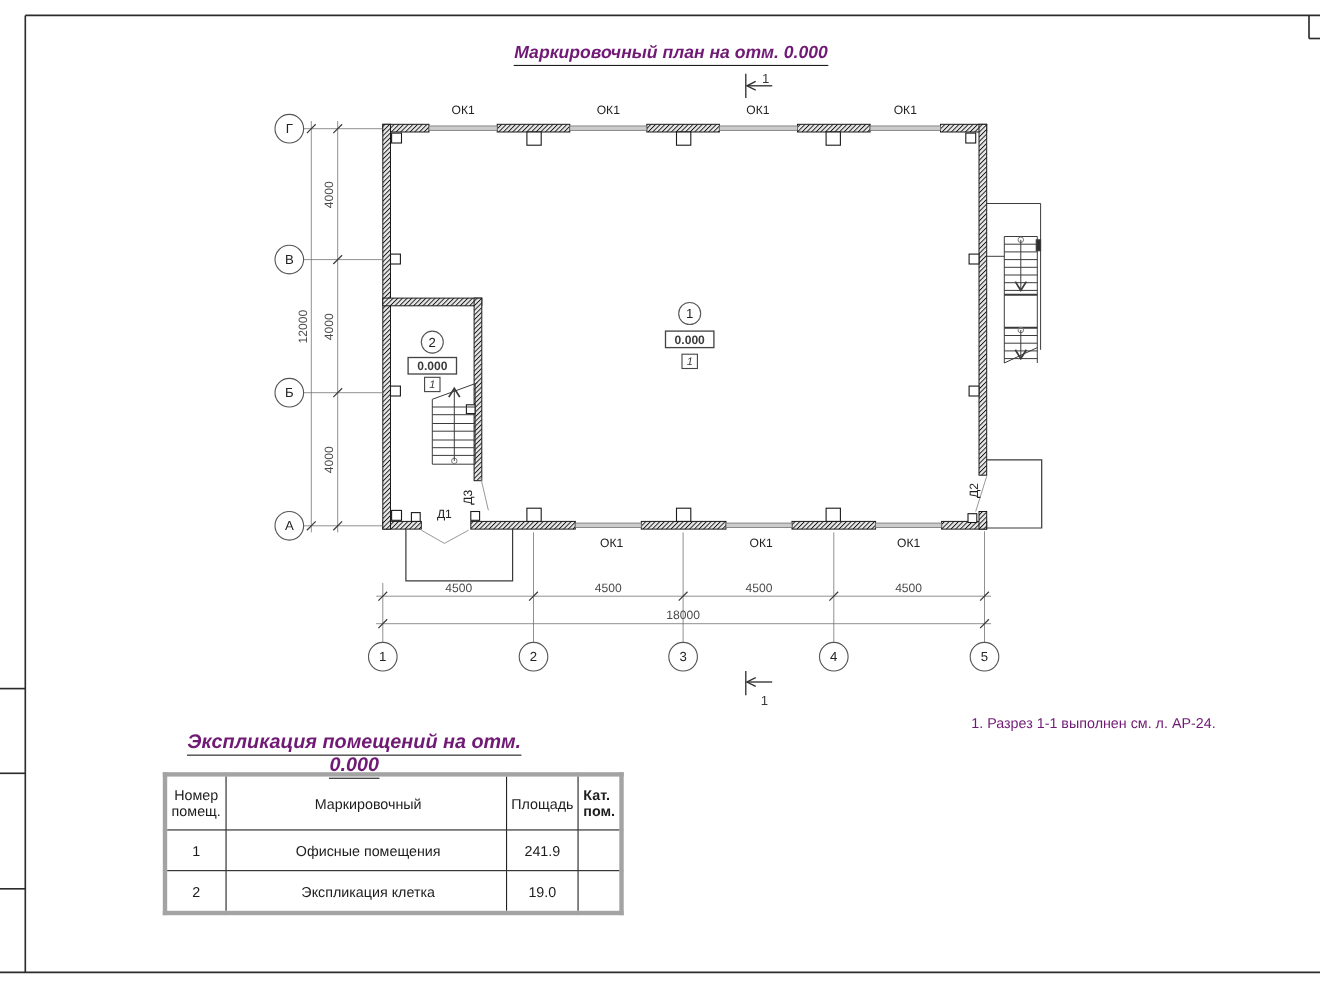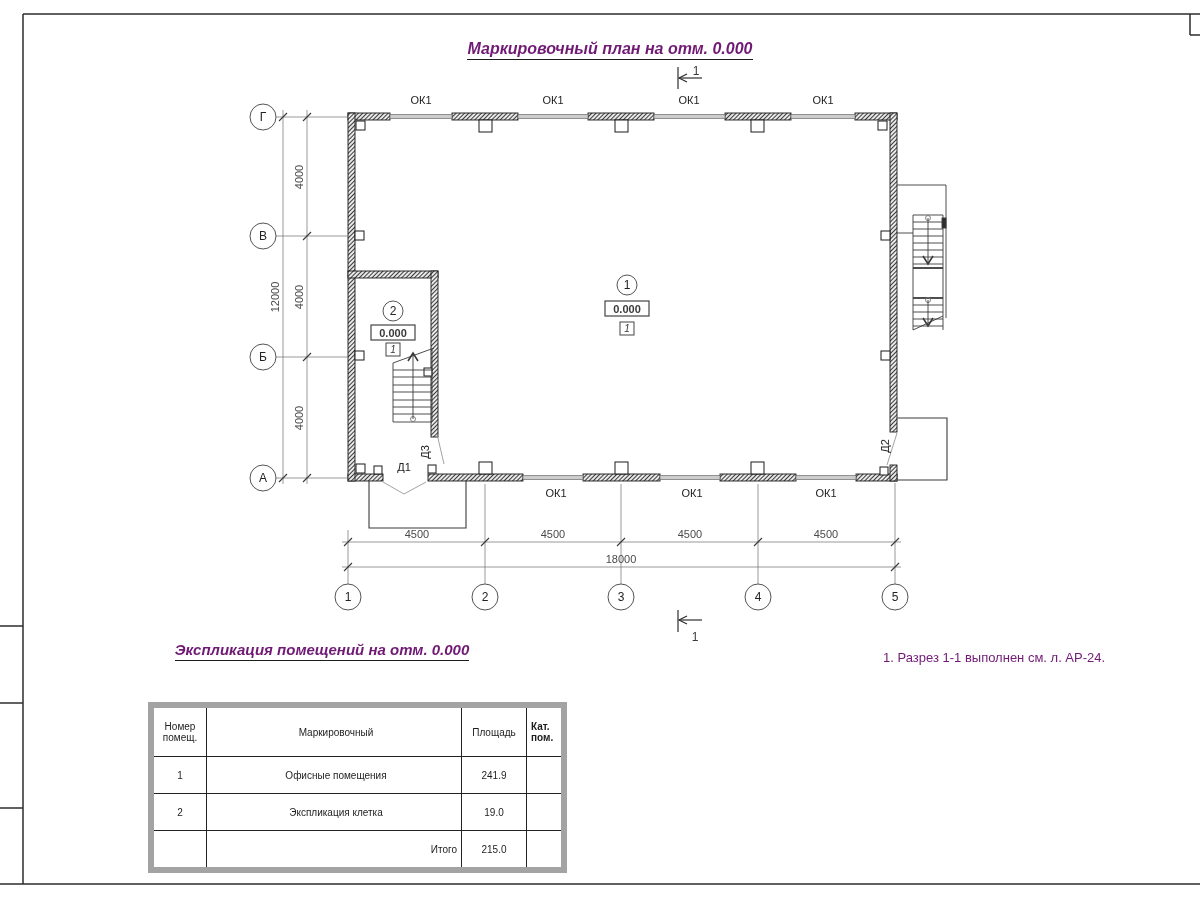--- a/index.html
+++ b/index.html
@@ -6,25 +6,25 @@
   body{font-family:"Liberation Sans", sans-serif;}
   .sheet{position:relative;width:1200px;height:900px;background:#ffffff;overflow:hidden;}
   svg{position:absolute;left:0;top:0;}
   .svgtext{font-family:"Liberation Sans", sans-serif;fill:#3a3a3a;}
   .dimtext{font-size:11px;fill:#4a4a4a;}
   .marktext{font-size:11px;fill:#222;}
   .axistext{font-size:12px;fill:#222;}
   .overlay{position:absolute;color:#701a75;}
   .plan-title{left:430px;top:40px;width:360px;text-align:center;font-size:16px;font-weight:bold;font-style:italic;}
   .plan-title span{border-bottom:1.5px solid #1d1d1d;padding-bottom:2px;}
-  .table-title{left:162px;top:641px;width:320px;text-align:center;font-size:15px;font-weight:bold;font-style:italic;}
+  .table-title{left:162px;top:664px;width:320px;text-align:center;font-size:18px;font-weight:bold;font-style:italic;}
   .table-title span{border-bottom:1.5px solid #1d1d1d;padding-bottom:2px;}
   .note-text{left:838px;top:650px;font-size:13px;margin-left:45px;}
   table.expl{position:absolute;left:148px;top:702px;border-collapse:collapse;table-layout:fixed;
-    font-size:10px;color:#1d1d1d;border:6px solid #a3a3a3;}
+    font-size:13px;color:#1d1d1d;border:4px solid #a3a3a3;}
   table.expl td,table.expl th{border:1.5px solid #222;padding:2px 4px;font-weight:normal;vertical-align:middle;}
   table.expl .c-num{width:44px;text-align:center;}
   table.expl .c-name{width:242px;text-align:center;padding-left:8px;}
   table.expl .c-area{width:56px;text-align:center;}
   table.expl .c-cat{width:26px;text-align:left;font-weight:bold;}
   table.expl thead td{text-align:center;height:44px;}
   table.expl tbody td{height:32px;}
   table.expl .total-label{text-align:right;padding-right:4px;}
 </style>
 </head>
@@ -298,22 +298,16 @@
       <td class="c-name">Офисные помещения</td>
       <td class="c-area">241.9</td>
       <td class="c-cat"></td>
     </tr>
     <tr>
       <td class="c-num">2</td>
       <td class="c-name">Экспликация клетка</td>
       <td class="c-area">19.0</td>
       <td class="c-cat"></td>
     </tr>
-    <tr>
-      <td class="c-num"></td>
-      <td class="c-name total-label">Итого</td>
-      <td class="c-area">215.0</td>
-      <td class="c-cat"></td>
-    </tr>
   </tbody>
 </table>
 
 </div>
 
 </body></html>

